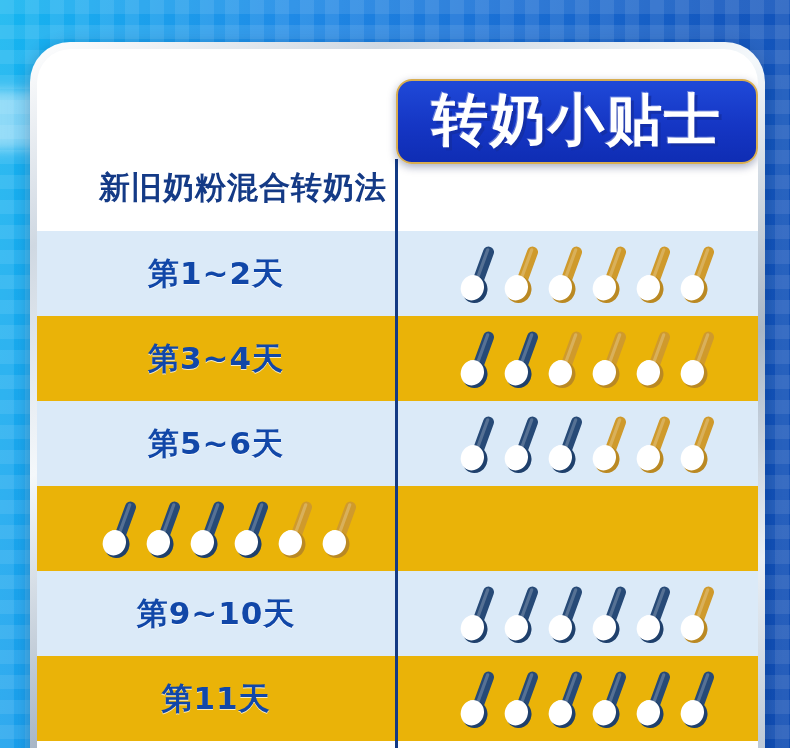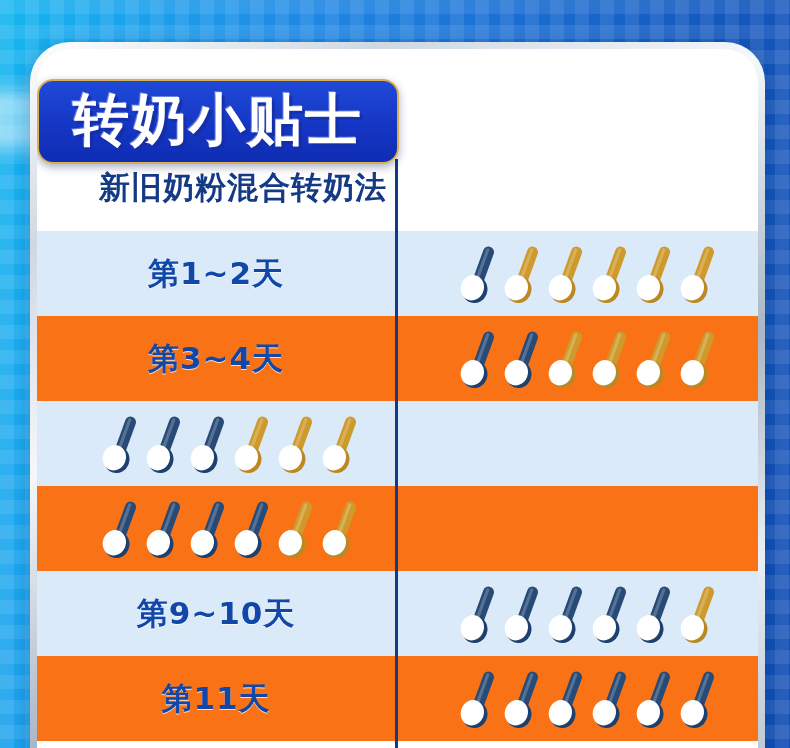--- a/index.html
+++ b/index.html
@@ -68,21 +68,21 @@
     overflow: hidden;
     position: relative;
   }
 
   
   #title-wrap {
     position: absolute;
     left: 0; right: 0;
     top: 30px;
     display: flex;
-    justify-content: flex-start;
+    justify-content: flex-end;
     z-index: 5;
     border-radius: 13px;
   }
   #title-badge {
     background: linear-gradient(180deg,#1f49d8 0%, #1536c4 55%, #0f2db4 100%);
     border: 2px solid #d8ae52;
     border-radius: 16px;
     padding: 9px 34px 13px 34px;
     box-shadow: 0 3px 9px rgba(0,20,80,.35);
   }
@@ -107,21 +107,21 @@
     display: flex;
     align-items: center;
     height: 85px;
     position: relative;
   }
   #header-row {
     height: 86px;
     background: #ffffff;
   }
   .band-a { background: #dbeaf8; }
-  .band-b { background: #f97316; }
+  .band-b { background: #eab308; }
 
   .col-left {
     width: 358px;
     display: flex;
     align-items: center;
     justify-content: center;
     flex: none;
   }
   .col-right {
     flex: 1;
@@ -405,20 +405,23 @@
         <ellipse cx="19.5" cy="44.0" rx="9.2" ry="9.6" fill="#ffffff"></ellipse>
 
         <rect x="20.4" y="4" width="3.2" height="38" rx="1.6" fill="#ffffff" opacity="0.22"></rect>
       </g>
     </svg>
   </span>
                 </span>
       </div>
     </div>
     <div class="row band-a">
+      <div class="col-left">
+        <span class="time-label">第5~6天</span>
+      </div>
       <div class="col-right">
         <span class="spoon-set">
                   <span class="spoon">
     <svg viewBox="0 0 46 62" width="46" height="62" xmlns="http://www.w3.org/2000/svg">
       <g transform="rotate(20 23 31)">
 
         <rect x="18" y="2" width="11" height="44" rx="5.5" fill="#274a77"></rect>
 
         <ellipse cx="23.5" cy="47.5" rx="12.5" ry="13.5" fill="#274a77"></ellipse>
 

